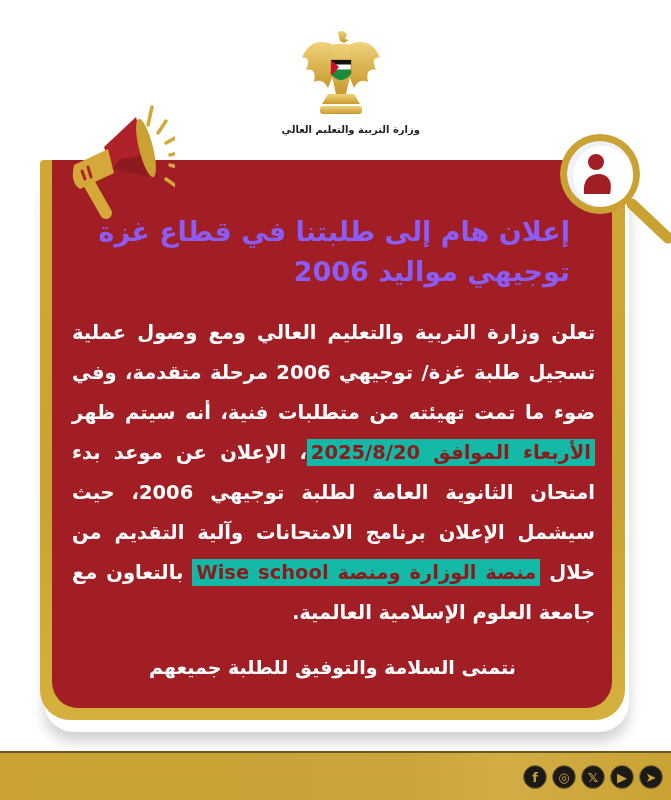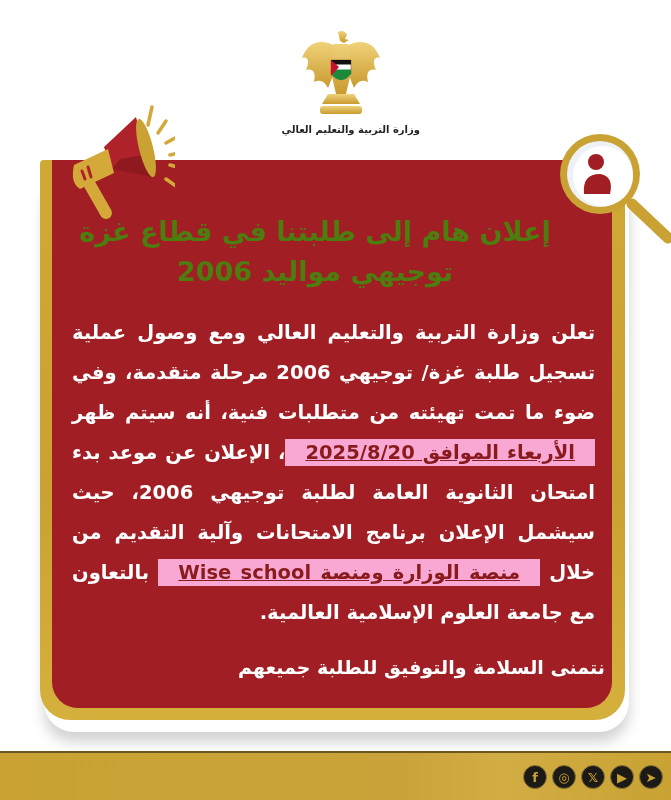--- a/index.html
+++ b/index.html
@@ -31,34 +31,34 @@
     }
     .card-red {
       position: absolute; left: 52px; top: 160px; width: 560px; height: 548px;
       background: #a01e24;
       border-radius: 0 0 26px 26px;
     }
     .megaphone { position: absolute; left: 30px; top: 103px; width: 145px; height: 120px; }
     .magnifier { position: absolute; left: 548px; top: 128px; width: 125px; height: 120px; }
     .headline {
       position: absolute; left: 60px; top: 212px; width: 510px;
-      direction: rtl; text-align: center;
-      color: #4d7c0f; font-weight: bold; font-size: 27px; line-height: 40px;
+      direction: rtl; 
+      color: #8b5cf6; font-weight: bold; font-size: 27px; line-height: 40px;
     }
     .body-text {
       position: absolute; left: 72px; top: 313px; width: 523px;
       direction: rtl; text-align: justify; text-align-last: right;
       color: #ffffff; font-weight: bold; font-size: 19.5px; line-height: 40px;
     }
     .hl {
-      background: #f9a8d4; color: #8a1b1d; padding: 2px 20px; text-decoration: underline;
+      background: #14b8a6; color: #8a1b1d; padding: 2px 4px;
     }
     .closing {
       position: absolute; left: 60px; top: 652px; width: 545px;
-      direction: rtl; text-align: right;
+      direction: rtl; text-align: center;
       color: #ffffff; font-weight: bold; font-size: 19px; line-height: 30px;
     }
     .footer {
       position: absolute; left: 0; top: 751px; width: 671px; height: 49px;
       background: linear-gradient(90deg, #c9a233 0%, #caa43a 60%, #d2ad44 75%, #c9a233 100%);
       border-top: 2px solid #6b5520;
     }
     .website {
       position: absolute; left: 10px; top: 10px;
       font-family: "Liberation Sans", sans-serif;

